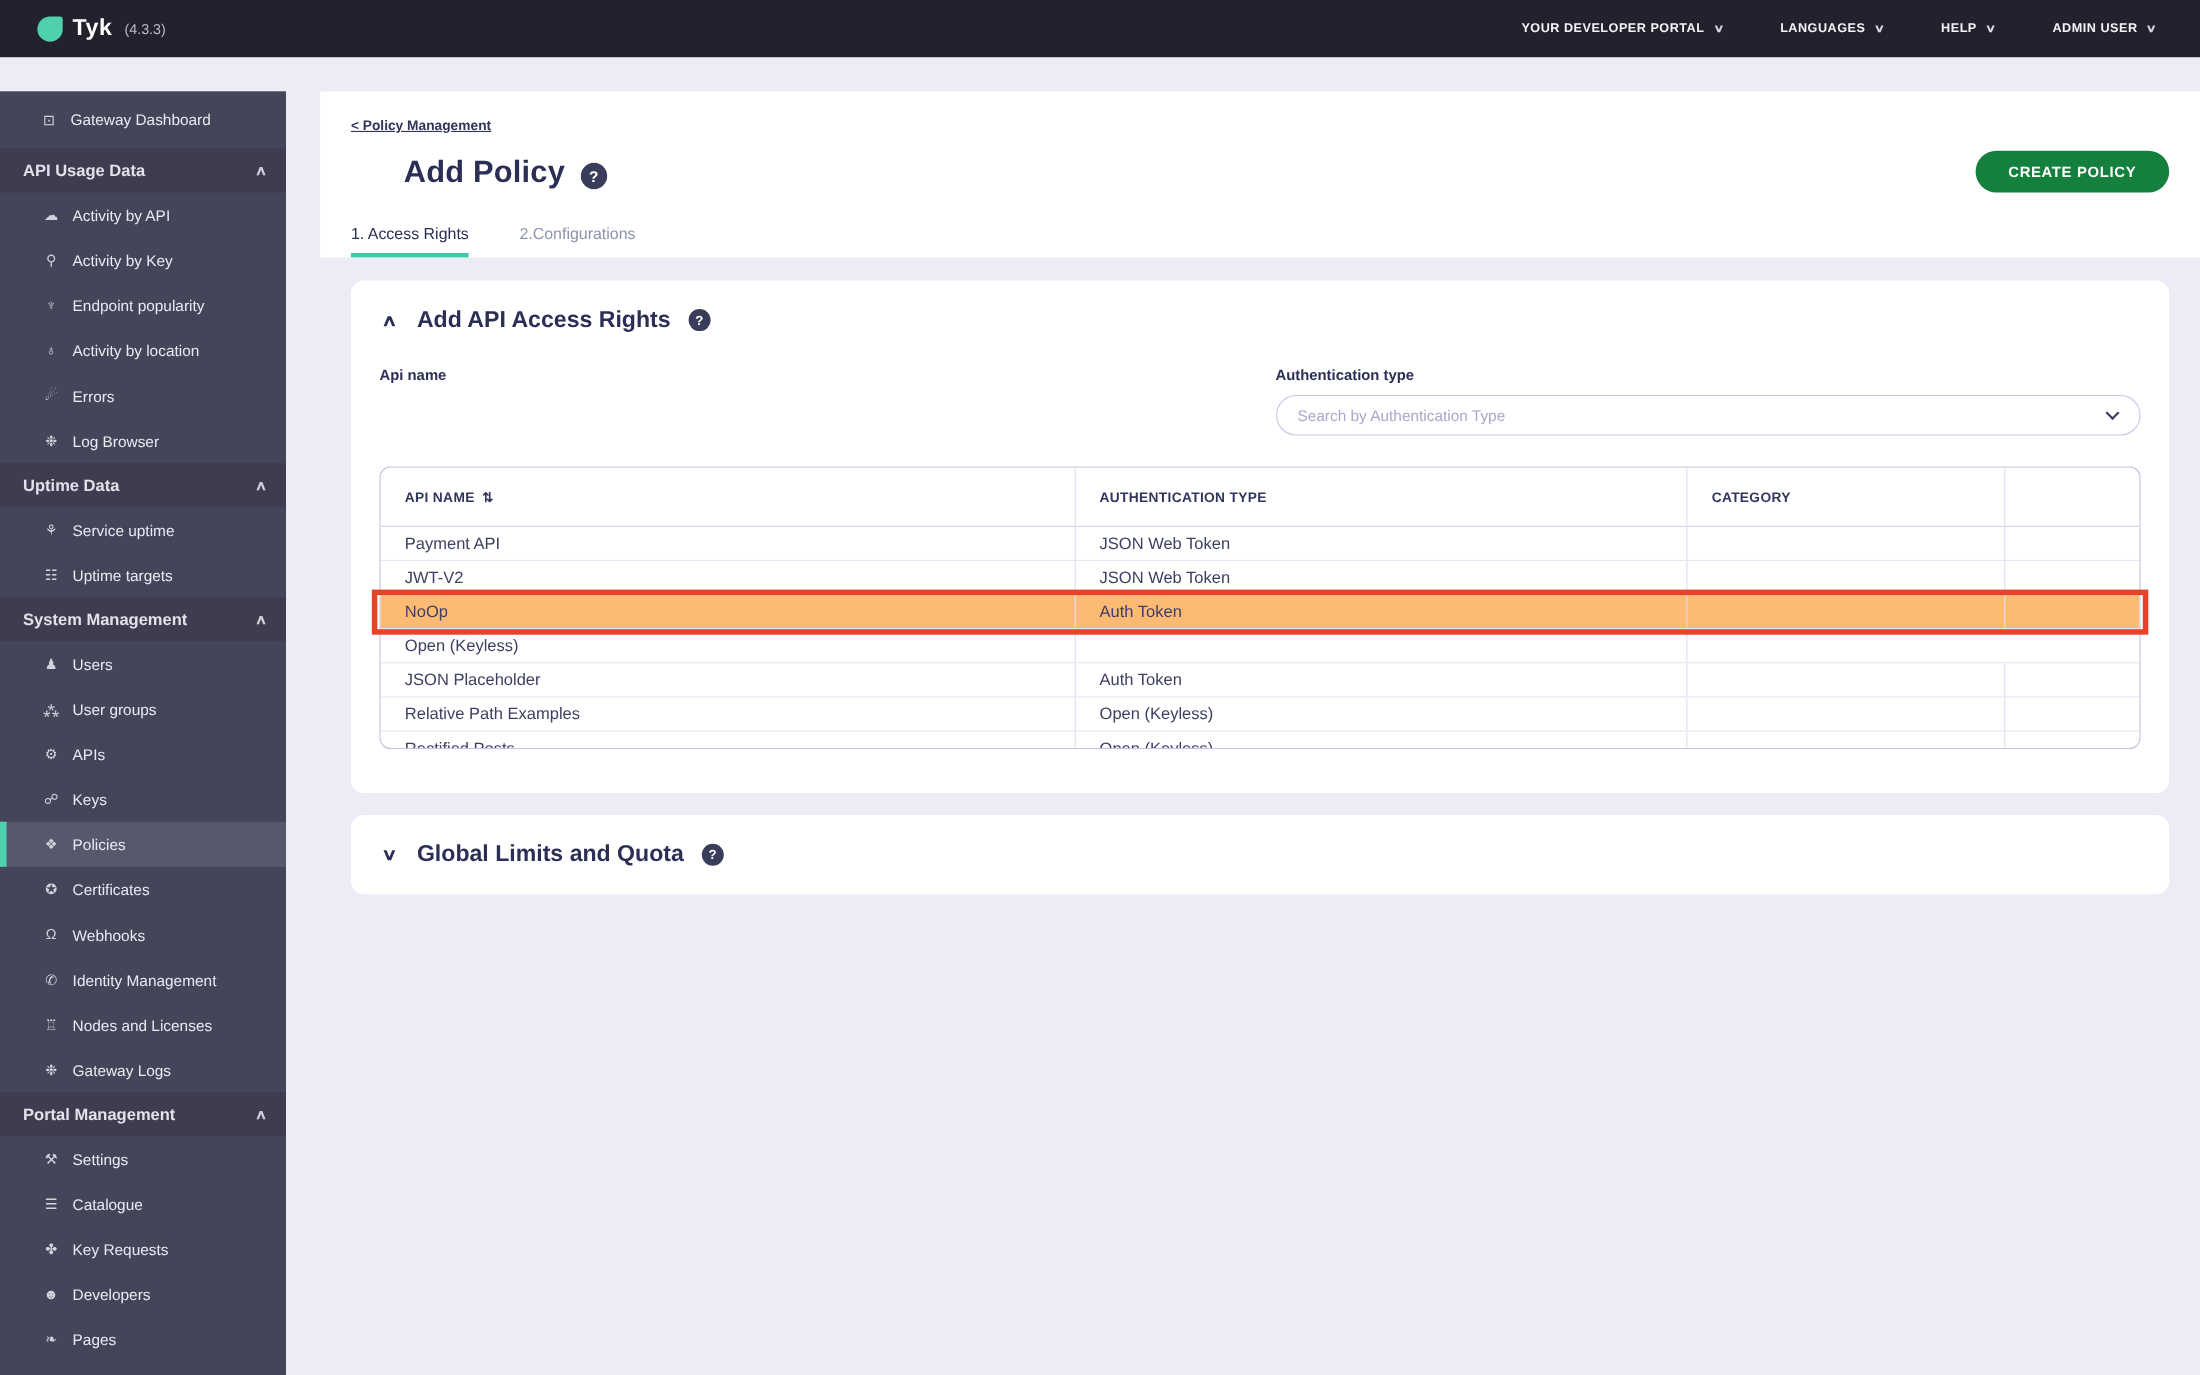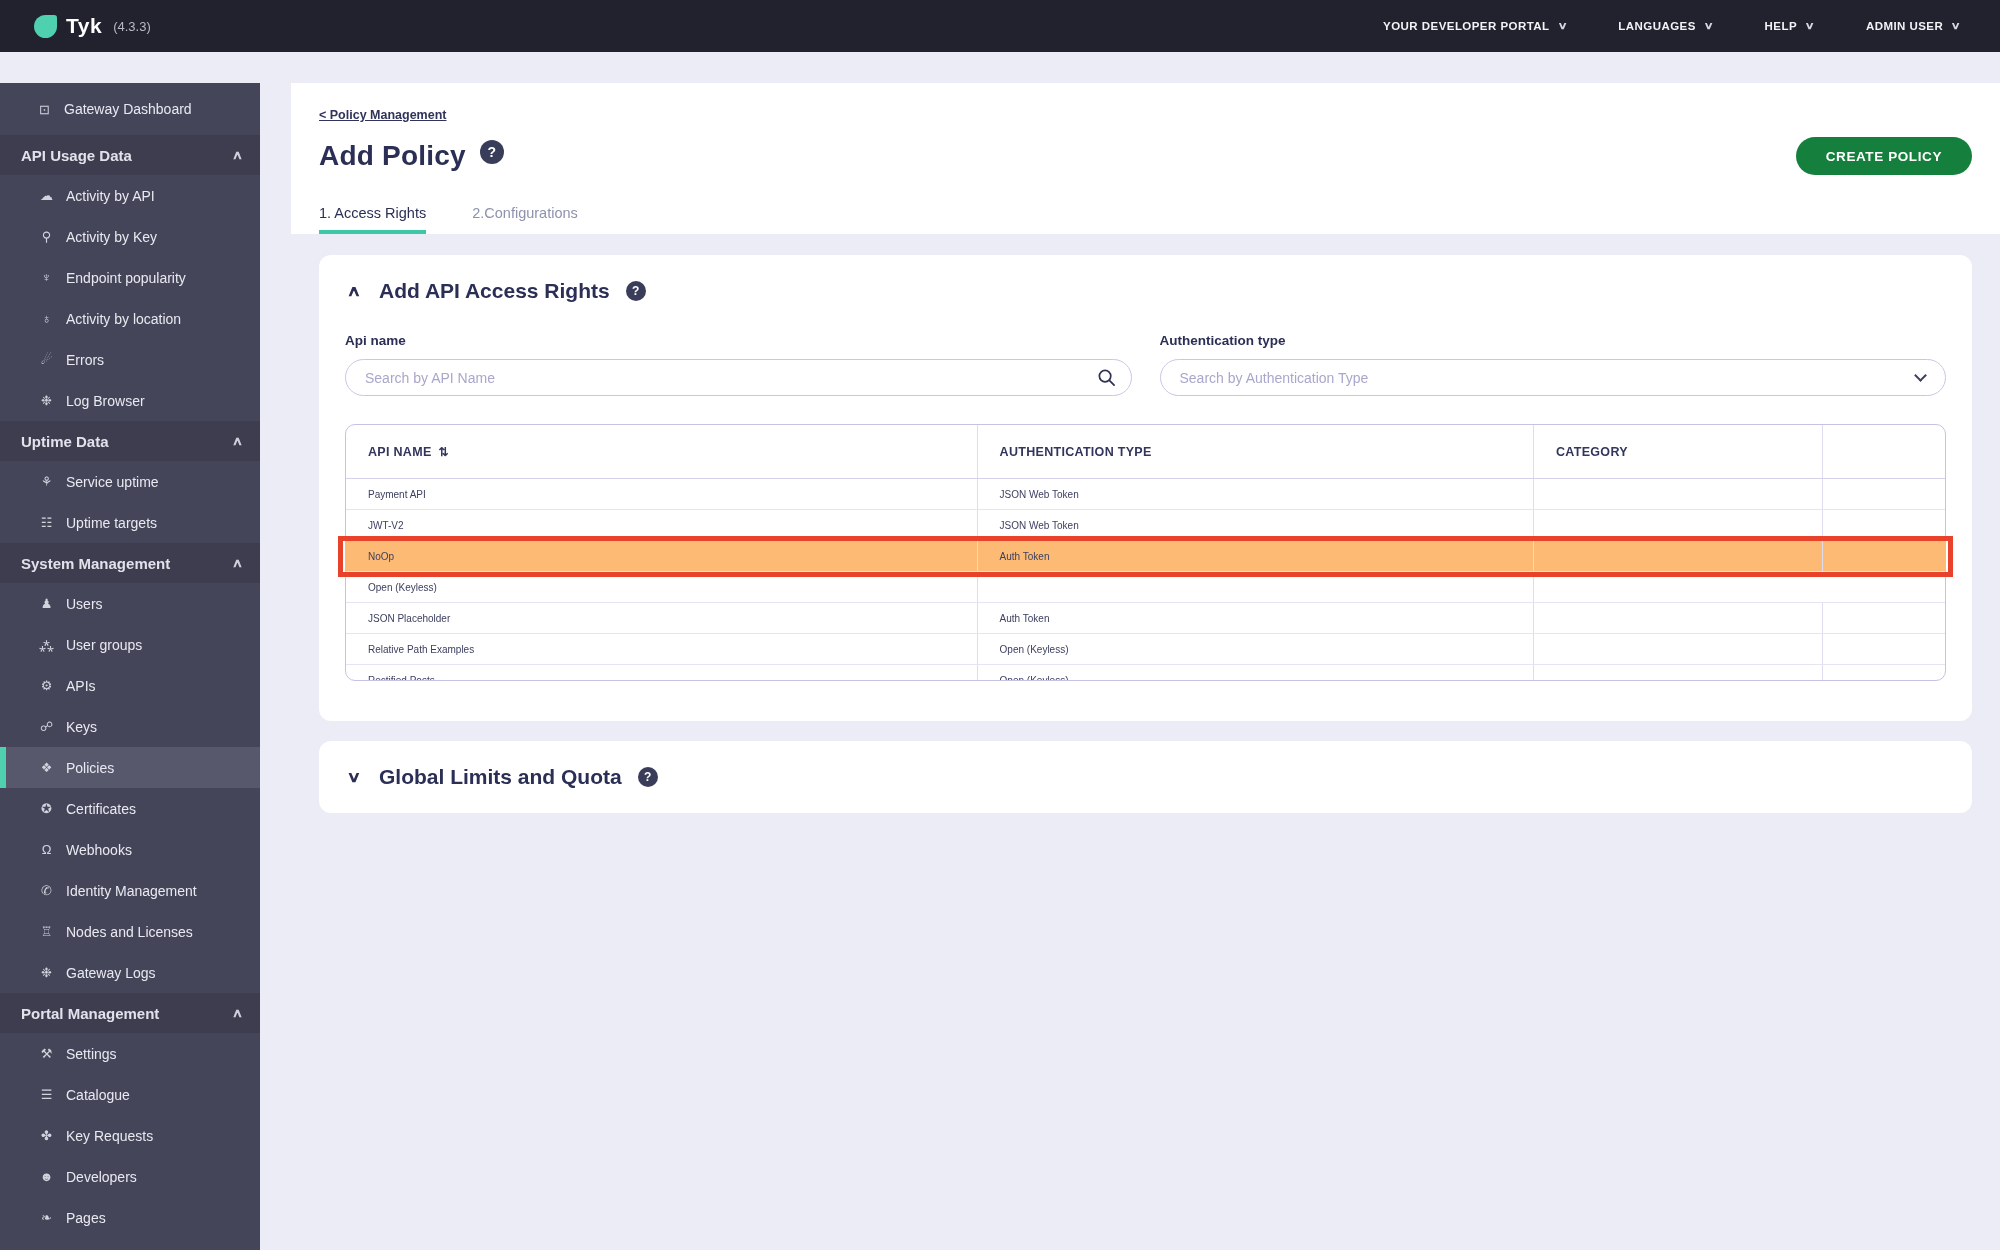--- a/index.html
+++ b/index.html
@@ -26,21 +26,21 @@
   .side-item.active { background:#58586d; }
   .side-item.active::before { content:""; position:absolute; left:0; top:0; bottom:0; width:6px; background:#4fd0ae; }
   .side-section { height:40px; flex:0 0 40px; background:#3d3d4f; display:flex; align-items:center; justify-content:space-between; padding:0 18px 0 21px; color:#e2e2ec; font-size:15px; font-weight:bold; cursor:pointer; }
   .side-section .chev { font-size:12px; color:#cfcfdc; transform:scaleX(1.3); }
 
   
   .main { display:flex; flex-direction:column; overflow:hidden; }
   .page-head { background:#ffffff; padding:22px 28px 0 28px; }
   .breadcrumb { display:inline-block; color:#30335a; font-size:12.5px; font-weight:bold; text-decoration:underline; cursor:pointer; }
   .title-row { display:flex; align-items:center; justify-content:space-between; margin-top:14px; }
-  .title-left { display:flex; align-items:flex-start; gap:14px; }
+  .title-left { display:flex; align-items:flex-end; gap:14px;margin-left:48px; }
   .page-title { color:#2b2e55; font-size:28px; font-weight:bold; letter-spacing:.2px; }
   .help-badge { width:24px; height:24px; border-radius:50%; background:#3a3d5a; color:#ffffff; font-weight:bold; font-size:14px; display:inline-flex; align-items:center; justify-content:center; cursor:pointer; }
   .help-badge.small { width:20px; height:20px; font-size:12px; }
   .create-btn { background:#15803d; border:none; color:#ffffff; font-family:inherit; font-size:13.5px; font-weight:bold; letter-spacing:.6px; height:38px; padding:0 30px; border-radius:19px; cursor:pointer; }
   .tabs { display:flex; gap:46px; margin-top:18px; }
   .tab { font-size:14.5px; color:#8e92ab; padding-bottom:9px; cursor:pointer; border-bottom:4px solid transparent;margin-top:12px; }
   .tab.active { color:#2b2e55; border-bottom-color:#3ec6a8; }
 
   .content { padding:21px 28px; flex:1; }
   .card { background:#ffffff; border-radius:12px; }
@@ -59,21 +59,21 @@
   .select-chev { position:absolute; right:21px; top:12px; width:9px; height:9px; border-right:2px solid #3c3f5e; border-bottom:2px solid #3c3f5e; transform:rotate(45deg); pointer-events:none; }
 
   .table-zone { position:relative; margin-top:28px; }
   .grid-table { border:1px solid #c5c3e2; border-radius:10px; height:257px; overflow:hidden; background:#fff; }
   .trow { display:grid; grid-template-columns:39.5% 34.8% 18.1% 7.6%; }
   .trow > div { padding-left:22px; display:flex; align-items:center; border-right:1px solid #dedcf0; }
   .trow > div:last-child { border-right:none; }
   .thead-row { height:54px; border-bottom:1px solid #d4d2ea; }
   .thead-row > div { color:#32355c; font-size:12.5px; font-weight:bold; letter-spacing:.3px; gap:7px; }
   .sort-ic { font-size:12px; color:#32355c; cursor:pointer; }
-  .body-row { height:31px; border-bottom:1px solid #e5e4f2; font-size:10px; color:#3d4060; cursor:pointer; }
+  .body-row { height:31px; border-bottom:1px solid #e5e4f2; font-size:15px; color:#3d4060; cursor:pointer; }
   .body-row.highlighted { background:#fdba74; }
   .highlight-box { position:absolute; left:-7px; right:-7px; border:5px solid #e8422b; pointer-events:none; z-index:5; }
 </style>
 </head>
 <body>
 
 <div class="app">
 
   <header class="topbar">
     <div class="logo-area">
@@ -272,27 +272,20 @@
       <section class="card access">
         <div class="section-head">
           <span class="chev">∧</span>
           <h2 class="section-title">Add API Access Rights</h2>
           <span class="help-badge small">?</span>
         </div>
 
         <div class="form-row">
           <div>
             <label class="field-label">Api name</label>
-            <div class="input-wrap">
-              <input class="round-input" type="text" placeholder="Search by API Name" style="">
-              <svg class="search-ic" width="19" height="19" viewBox="0 0 20 20">
-                <circle cx="8.5" cy="8.5" r="6" fill="none" stroke="#2f3251" stroke-width="1.8"></circle>
-                <line x1="13" y1="13" x2="18" y2="18" stroke="#2f3251" stroke-width="1.8" stroke-linecap="round"></line>
-              </svg>
-            </div>
           </div>
           <div>
             <label class="field-label">Authentication type</label>
             <div class="input-wrap">
               <input class="round-input" type="text" placeholder="Search by Authentication Type" style="">
               <span class="select-chev"></span>
             </div>
           </div>
         </div>
 

